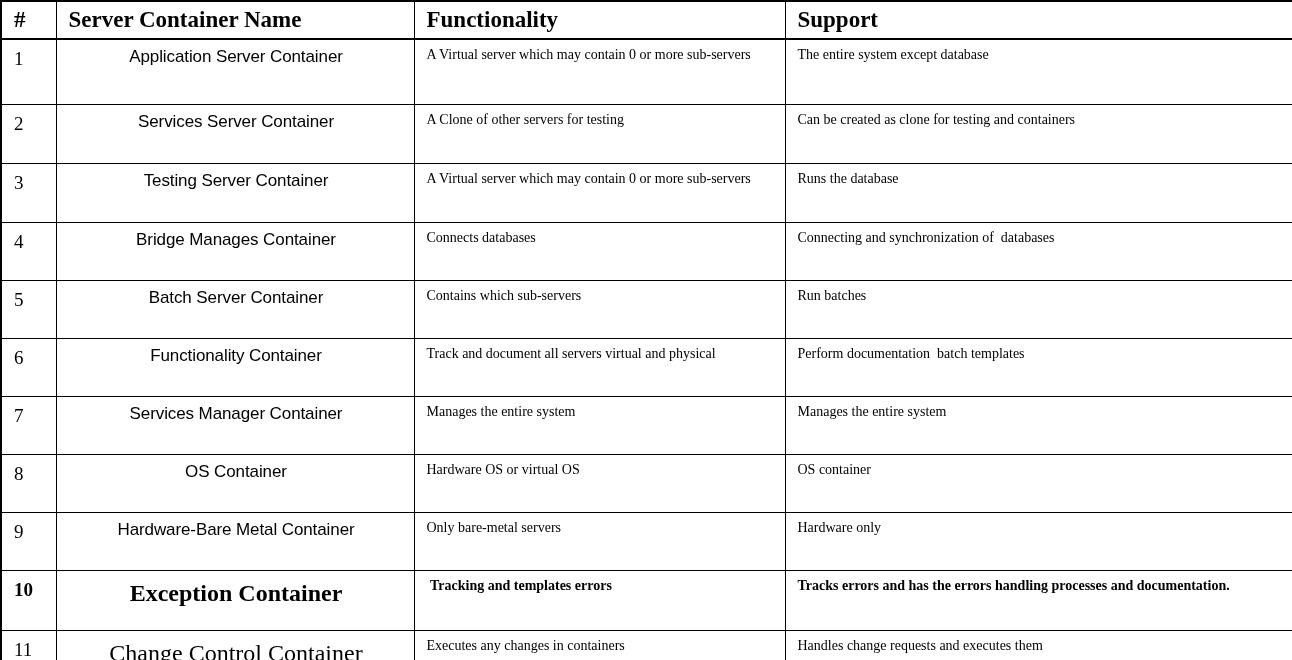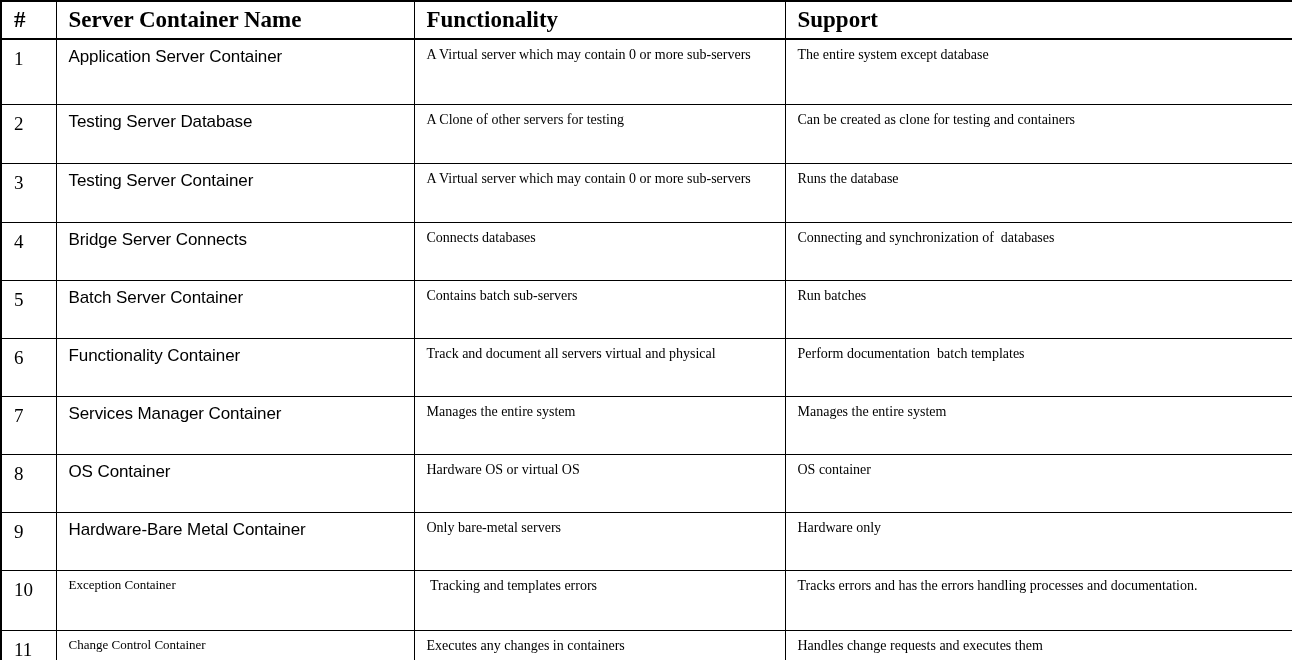--- a/index.html
+++ b/index.html
@@ -43,42 +43,43 @@
   }
   .server-table td {
     font-family: "Liberation Serif", serif;
     font-size: 14px;
     line-height: 1.45;
   }
   td.name-cell {
     font-family: "Liberation Sans", sans-serif;
     font-size: 17px;
     letter-spacing: -0.1px;
+    text-align: center;
   }
   td.name-cell.serif-name {
     font-family: "Liberation Serif", serif;
-    font-size: 13px;
+    font-size: 24px;
     letter-spacing: 0;
   }
   td.num-cell {
     font-family: "Liberation Serif", serif;
     font-size: 19px;
   }
   
   .server-table tr:nth-child(1)  { height: 38px; }
   .server-table tr:nth-child(2)  { height: 65px; }
   .server-table tr:nth-child(3)  { height: 59px; }
   .server-table tr:nth-child(4)  { height: 59px; }
   .server-table tr:nth-child(5)  { height: 58px; }
   .server-table tr:nth-child(6)  { height: 58px; }
   .server-table tr:nth-child(7)  { height: 58px; }
   .server-table tr:nth-child(8)  { height: 58px; }
   .server-table tr:nth-child(9)  { height: 58px; }
   .server-table tr:nth-child(10) { height: 58px; }
-  .server-table tr:nth-child(11) { height: 60px; }
+  .server-table tr:nth-child(11) { height: 60px; font-weight: bold; }
   .server-table tr:nth-child(12) { height: 31px; }
 </style>
 </head>
 <body>
 
 <div id="viewport">
   <table class="server-table">
     <colgroup>
       <col class="c-num">
         <col class="c-name">
@@ -93,40 +94,40 @@
         <th>Support</th>
       </tr>
       <tr>
         <td class="num-cell">1</td>
         <td class="name-cell">Application Server Container</td>
         <td>A Virtual server which may contain 0 or more sub-servers</td>
         <td>The entire system except database</td>
       </tr>
       <tr>
         <td class="num-cell">2</td>
-        <td class="name-cell">Testing Server Database</td>
+        <td class="name-cell">Services Server Container</td>
         <td>A Clone of other servers for testing</td>
         <td>Can be created as clone for testing and containers</td>
       </tr>
       <tr>
         <td class="num-cell">3</td>
         <td class="name-cell">Testing Server Container</td>
         <td>A Virtual server which may contain 0 or more sub-servers</td>
         <td>Runs the database</td>
       </tr>
       <tr>
         <td class="num-cell">4</td>
-        <td class="name-cell">Bridge Server Connects</td>
+        <td class="name-cell">Bridge Manages Container</td>
         <td>Connects databases</td>
         <td>Connecting and synchronization of  databases</td>
       </tr>
       <tr>
         <td class="num-cell">5</td>
         <td class="name-cell">Batch Server Container</td>
-        <td>Contains batch sub-servers</td>
+        <td>Contains which sub-servers</td>
         <td>Run batches</td>
       </tr>
       <tr>
         <td class="num-cell">6</td>
         <td class="name-cell">Functionality Container</td>
         <td>Track and document all servers virtual and physical</td>
         <td>Perform documentation  batch templates</td>
       </tr>
       <tr>
         <td class="num-cell">7</td>

